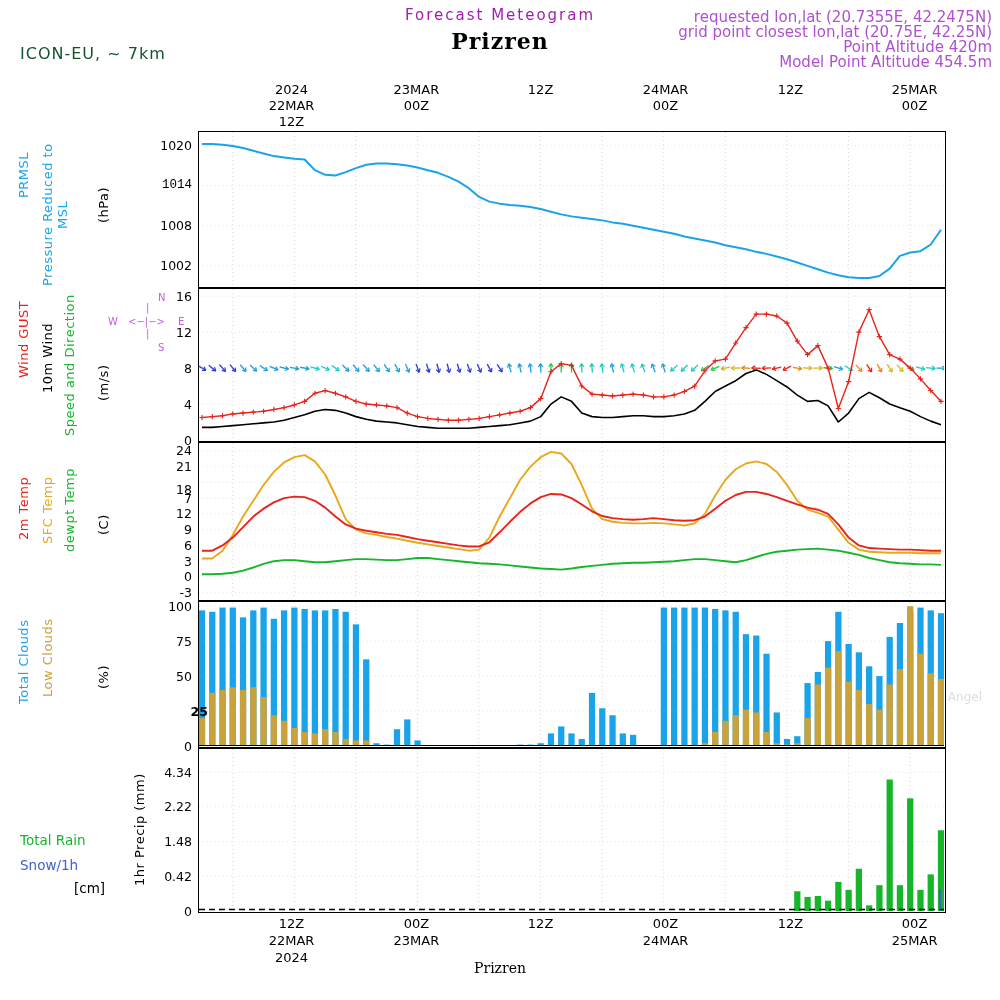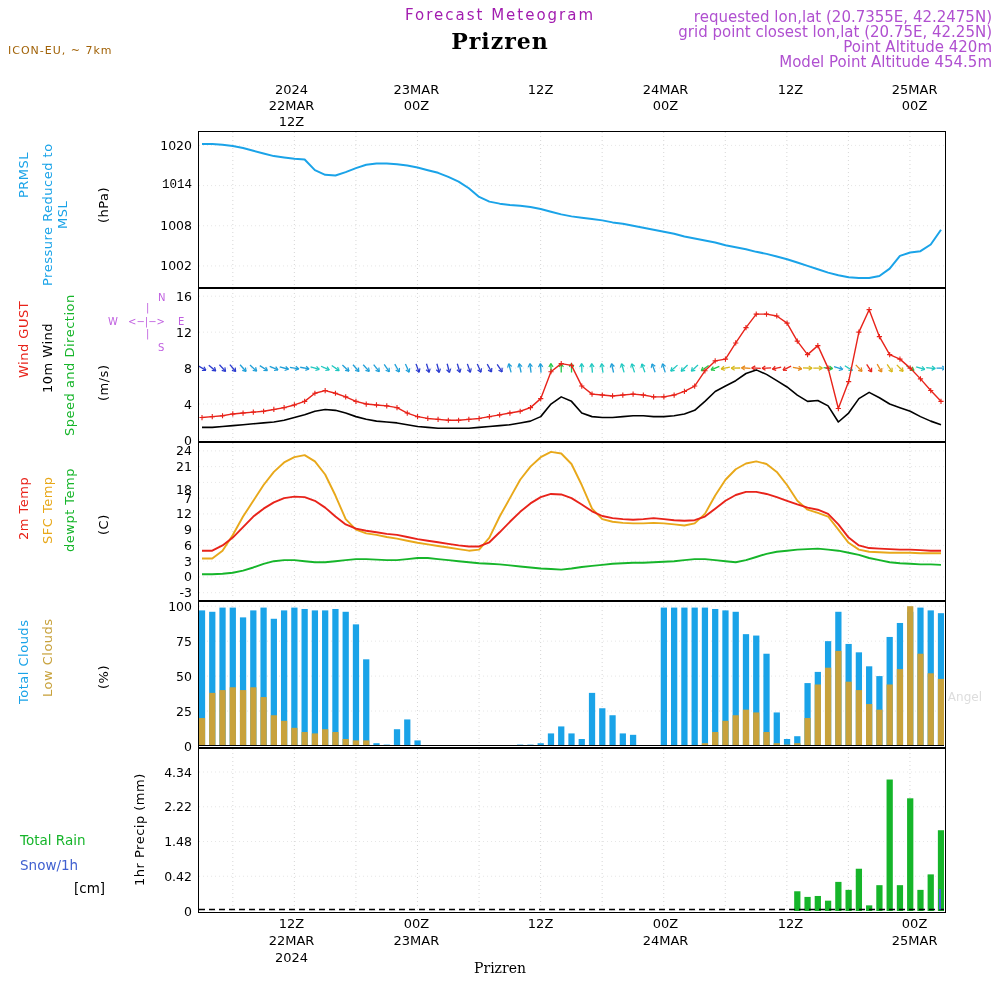--- a/index.html
+++ b/index.html
@@ -14,21 +14,21 @@
   .hdr-title{
     left:0;top:28px;width:1000px;text-align:center;
     font-family:"DejaVu Serif", serif;
     font-size:22px;font-weight:bold;color:#000;letter-spacing:1px;
   }
   .hdr-forecast{
     left:0;top:6px;width:1000px;text-align:center;
     font-size:15px;color:#a21caf;letter-spacing:2px;
   }
   .hdr-model{
-    left:8px;top:44px;font-size:11px;color:#a16207;letter-spacing:1px;
+    left:20px;top:44px;font-size:16px;color:#14532d;letter-spacing:1px;
   }
   .hdr-right{
     right:8px;top:10px;text-align:right;color:#b050d0;font-size:15px;line-height:15px;
   }
   .watermark{
     right:18px;top:690px;color:#dddddd;font-size:12px;
     transform:rotate(0deg);
   }
 
   
@@ -793,21 +793,21 @@
         <rect x="738.8702739726027" y="76.89320388349515" width="6.259452054794521" height="67.10679611650485" fill="#c8a23c"></rect>
         <line x1="0" y1="143.5" x2="745" y2="143.5" stroke="#000" stroke-width="1"></line>
       </svg>
     </div>
 </div>
 <div class="ylab" style="left:16px;top:612px;height:100px;color:#1aa3e8;">Total Clouds</div>
 <div class="ylab" style="left:40px;top:612px;height:92px;color:#c8a23c;">Low Clouds</div>
 <div class="ylab" style="left:96px;top:660px;height:34px;color:#000;">(%)</div>
 <div id="ticks-clouds">
     <div class="ytick" style="left: 120px; width: 72px; top: 738.5px;">0</div>
-    <div class="ytick" style="left: 120px; width: 72px; top: 703.549px;">25</div>
+    <div class="ytick" style="left: 136px; width: 72px; top: 703.549px; font-weight: bold;">25</div>
     <div class="ytick" style="left: 120px; width: 72px; top: 668.597px;">50</div>
     <div class="ytick" style="left: 120px; width: 72px; top: 633.646px;">75</div>
     <div class="ytick" style="left: 120px; width: 72px; top: 598.694px;">100</div>
   </div>
 
 <div class="panel" id="panel-precip" style="top:748px;height:165px;">
   <div class="plotarea">
       <svg id="svg-precip" width="745" height="162" viewBox="0 0 745 162" preserveAspectRatio="none">
         <line x1="33.8163" y1="0" x2="33.8163" y2="162" stroke="#bbbbbb" stroke-width="0.6" stroke-dasharray="1,3"></line>
         <line x1="95.375" y1="0" x2="95.375" y2="162" stroke="#bbbbbb" stroke-width="0.6" stroke-dasharray="1,3"></line>

